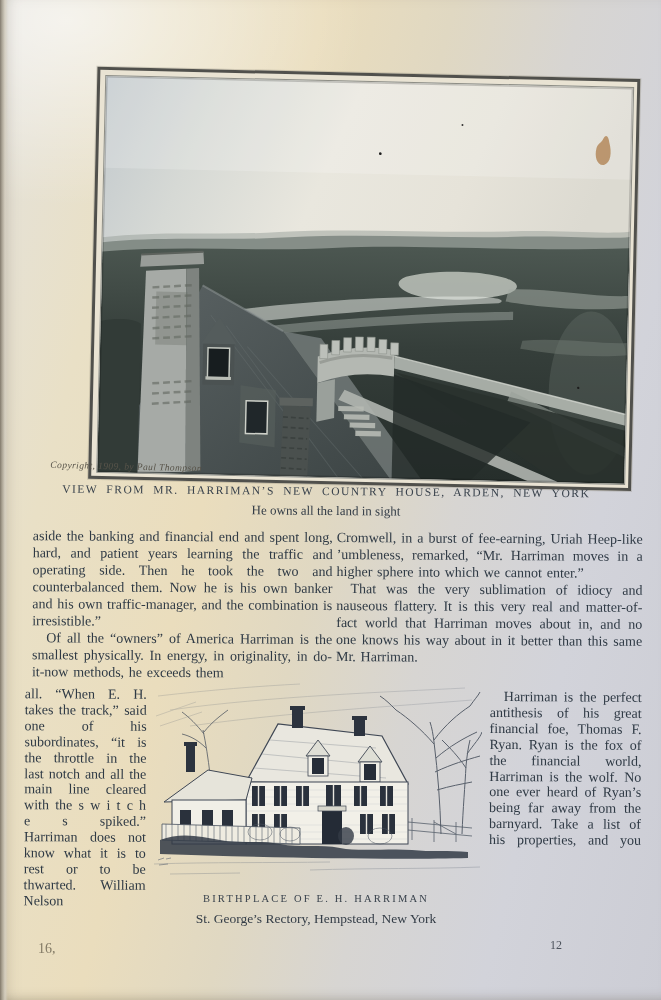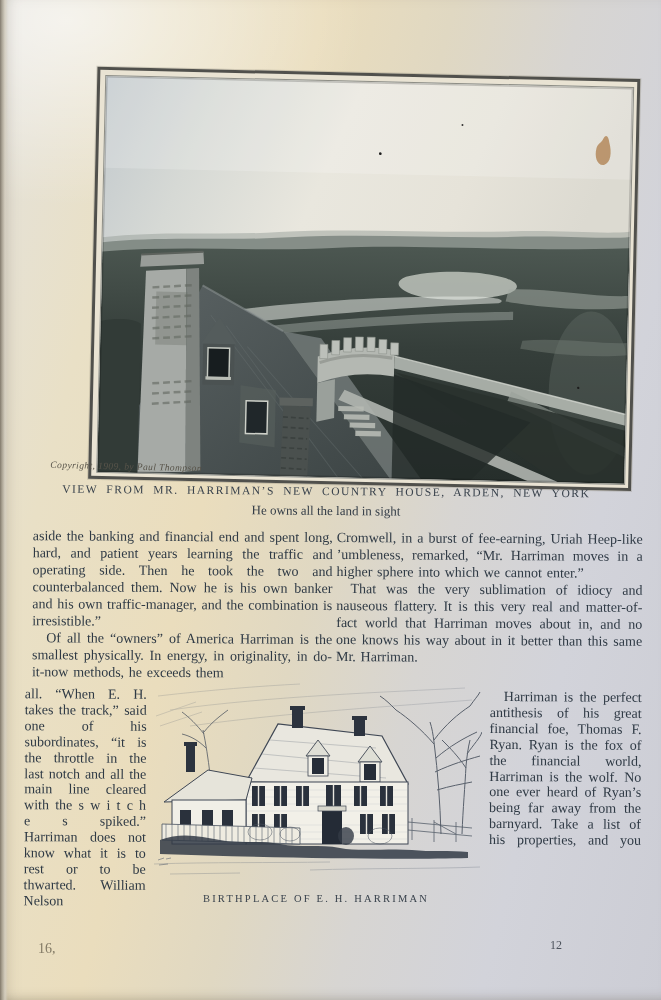--- a/index.html
+++ b/index.html
@@ -333,17 +333,18 @@
           <path d="M20,192 L90,191"></path>
       </g>
       <g stroke="#596270" stroke-width="0.7" opacity="0.8" fill="none">
         <path d="M8,178 l6,-2 m2,1 l5,-1"></path>
           <path d="M9,183 l9,-1"></path>
       </g>
     </svg>
   </figure>
 
   <div class="illus-cap-title">BIRTHPLACE OF E. H. HARRIMAN</div>
+  <div class="illus-cap-sub">St. George’s Rectory, Hempstead, New York</div>
 
   <div class="footer-left">16,</div>
   <div class="footer-right">12</div>
 
 </div>
 
 </body></html>

